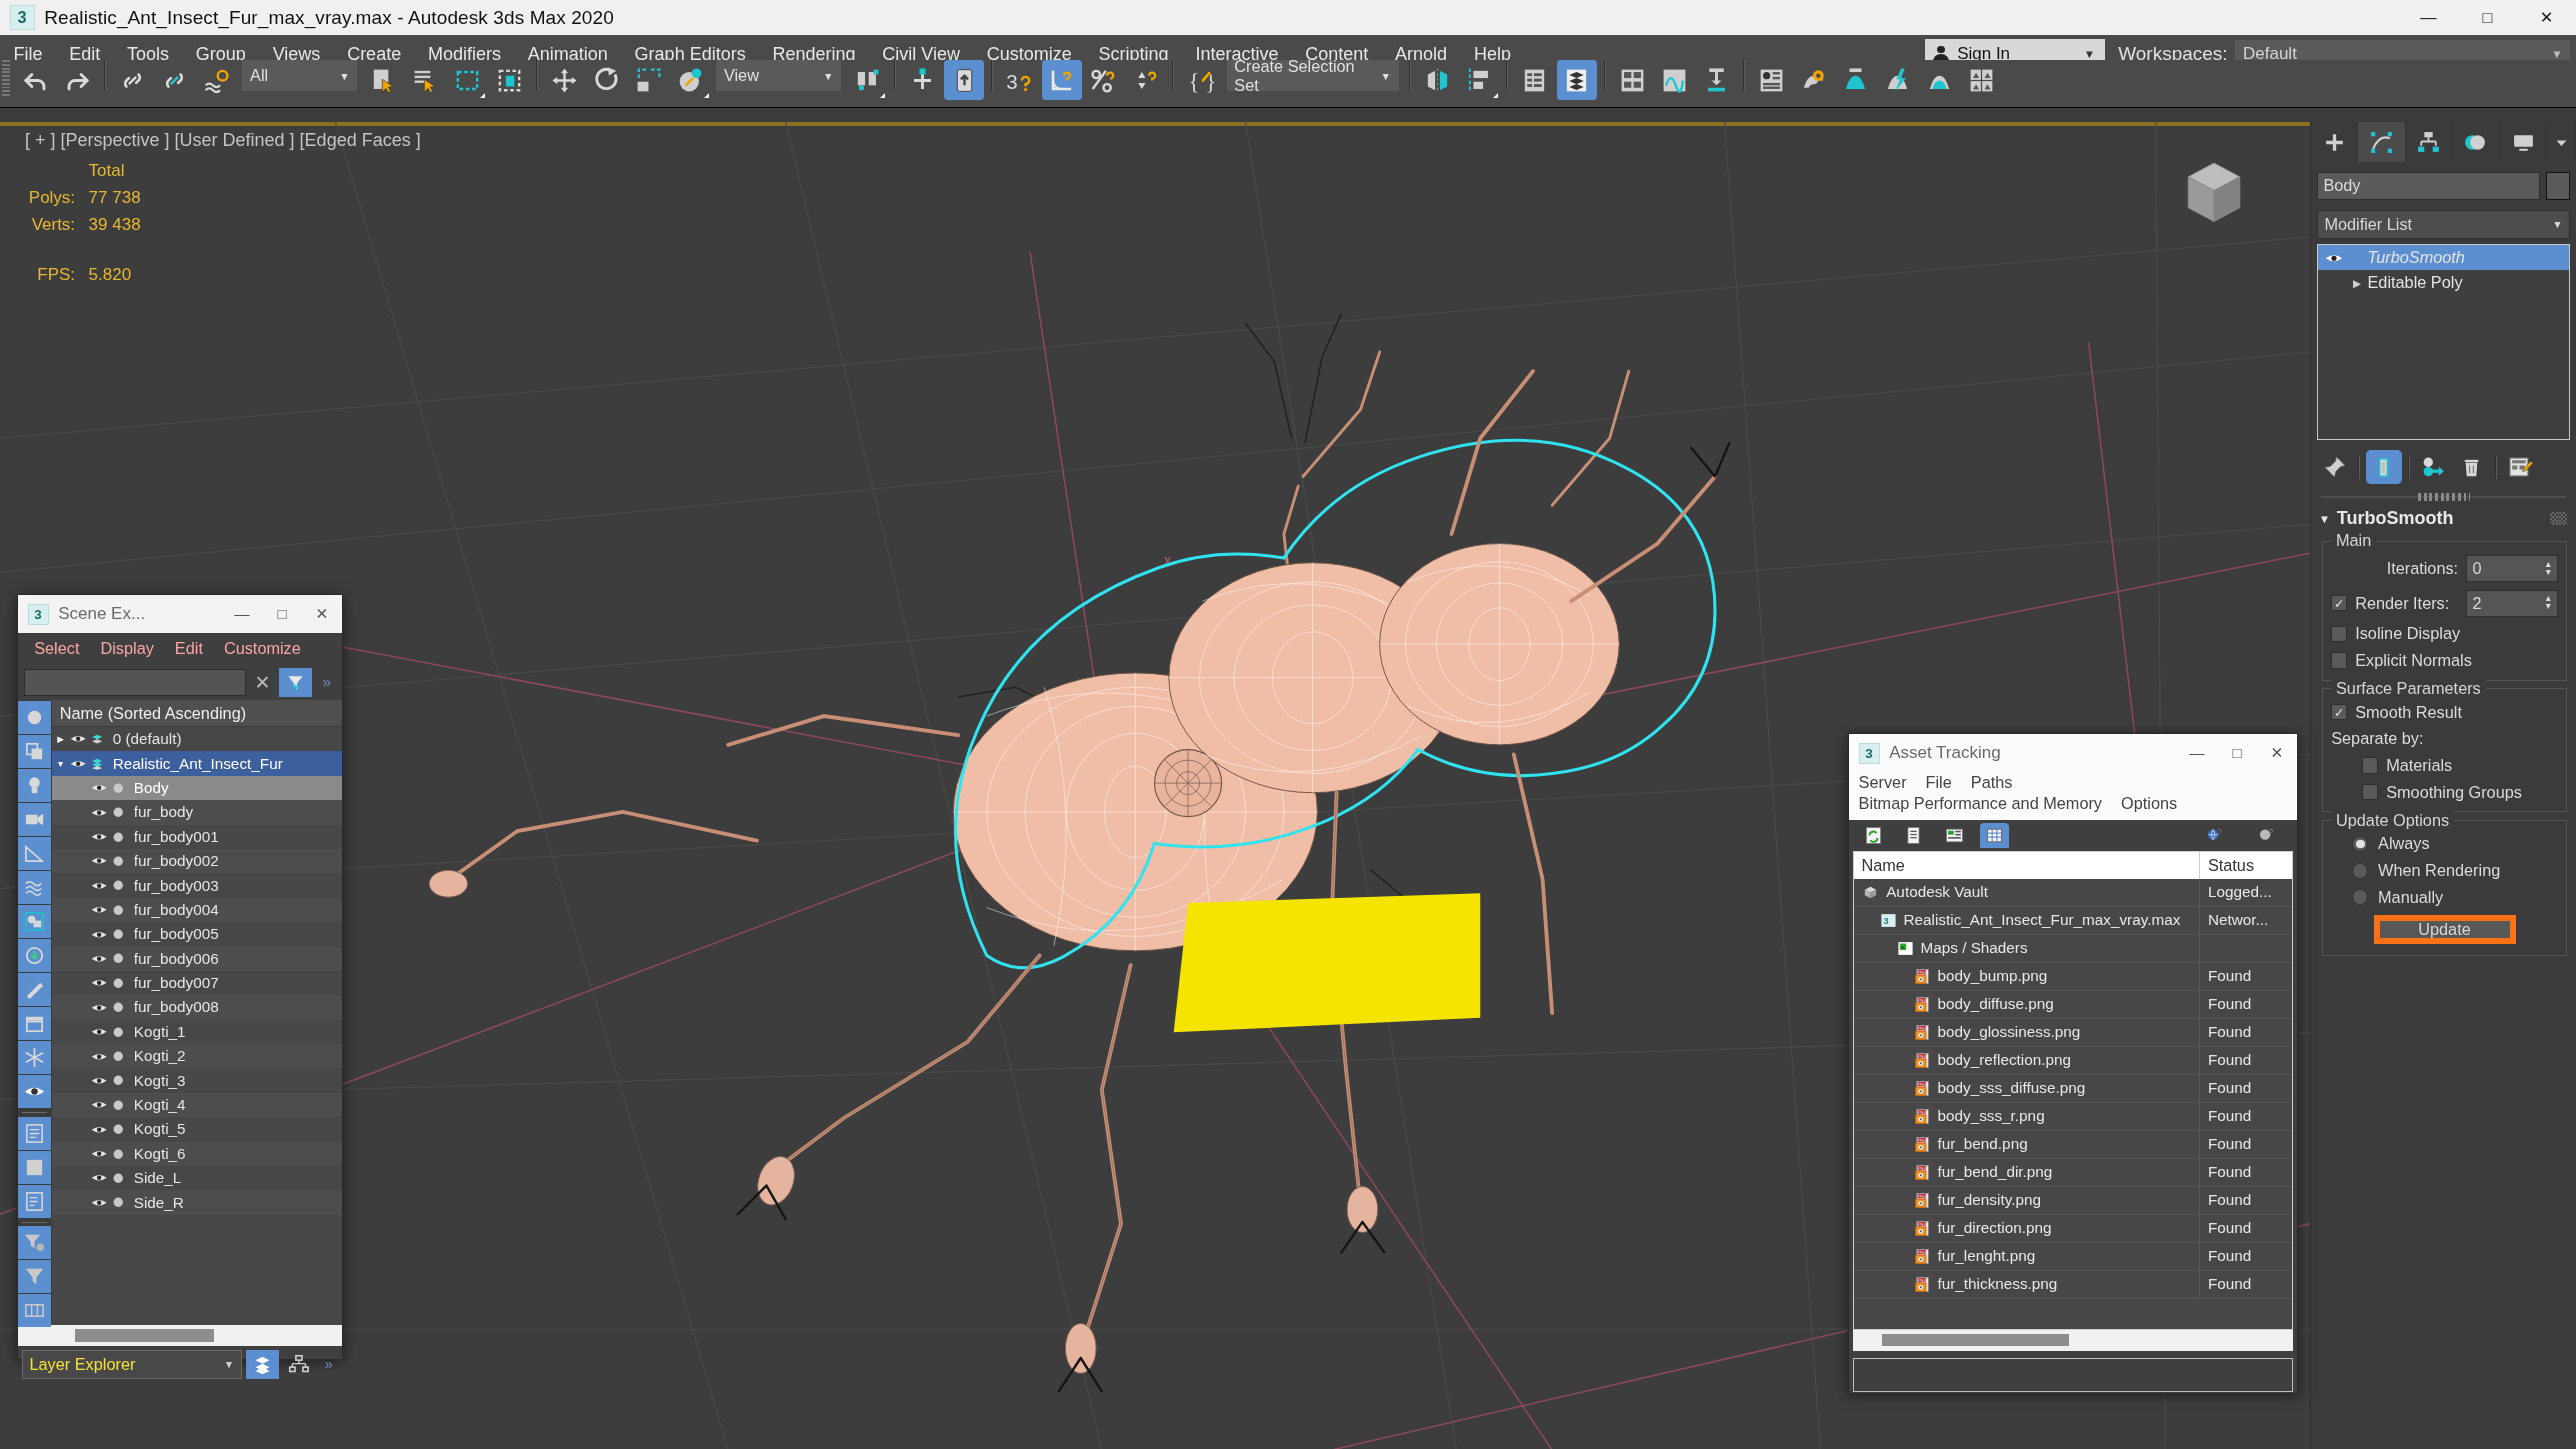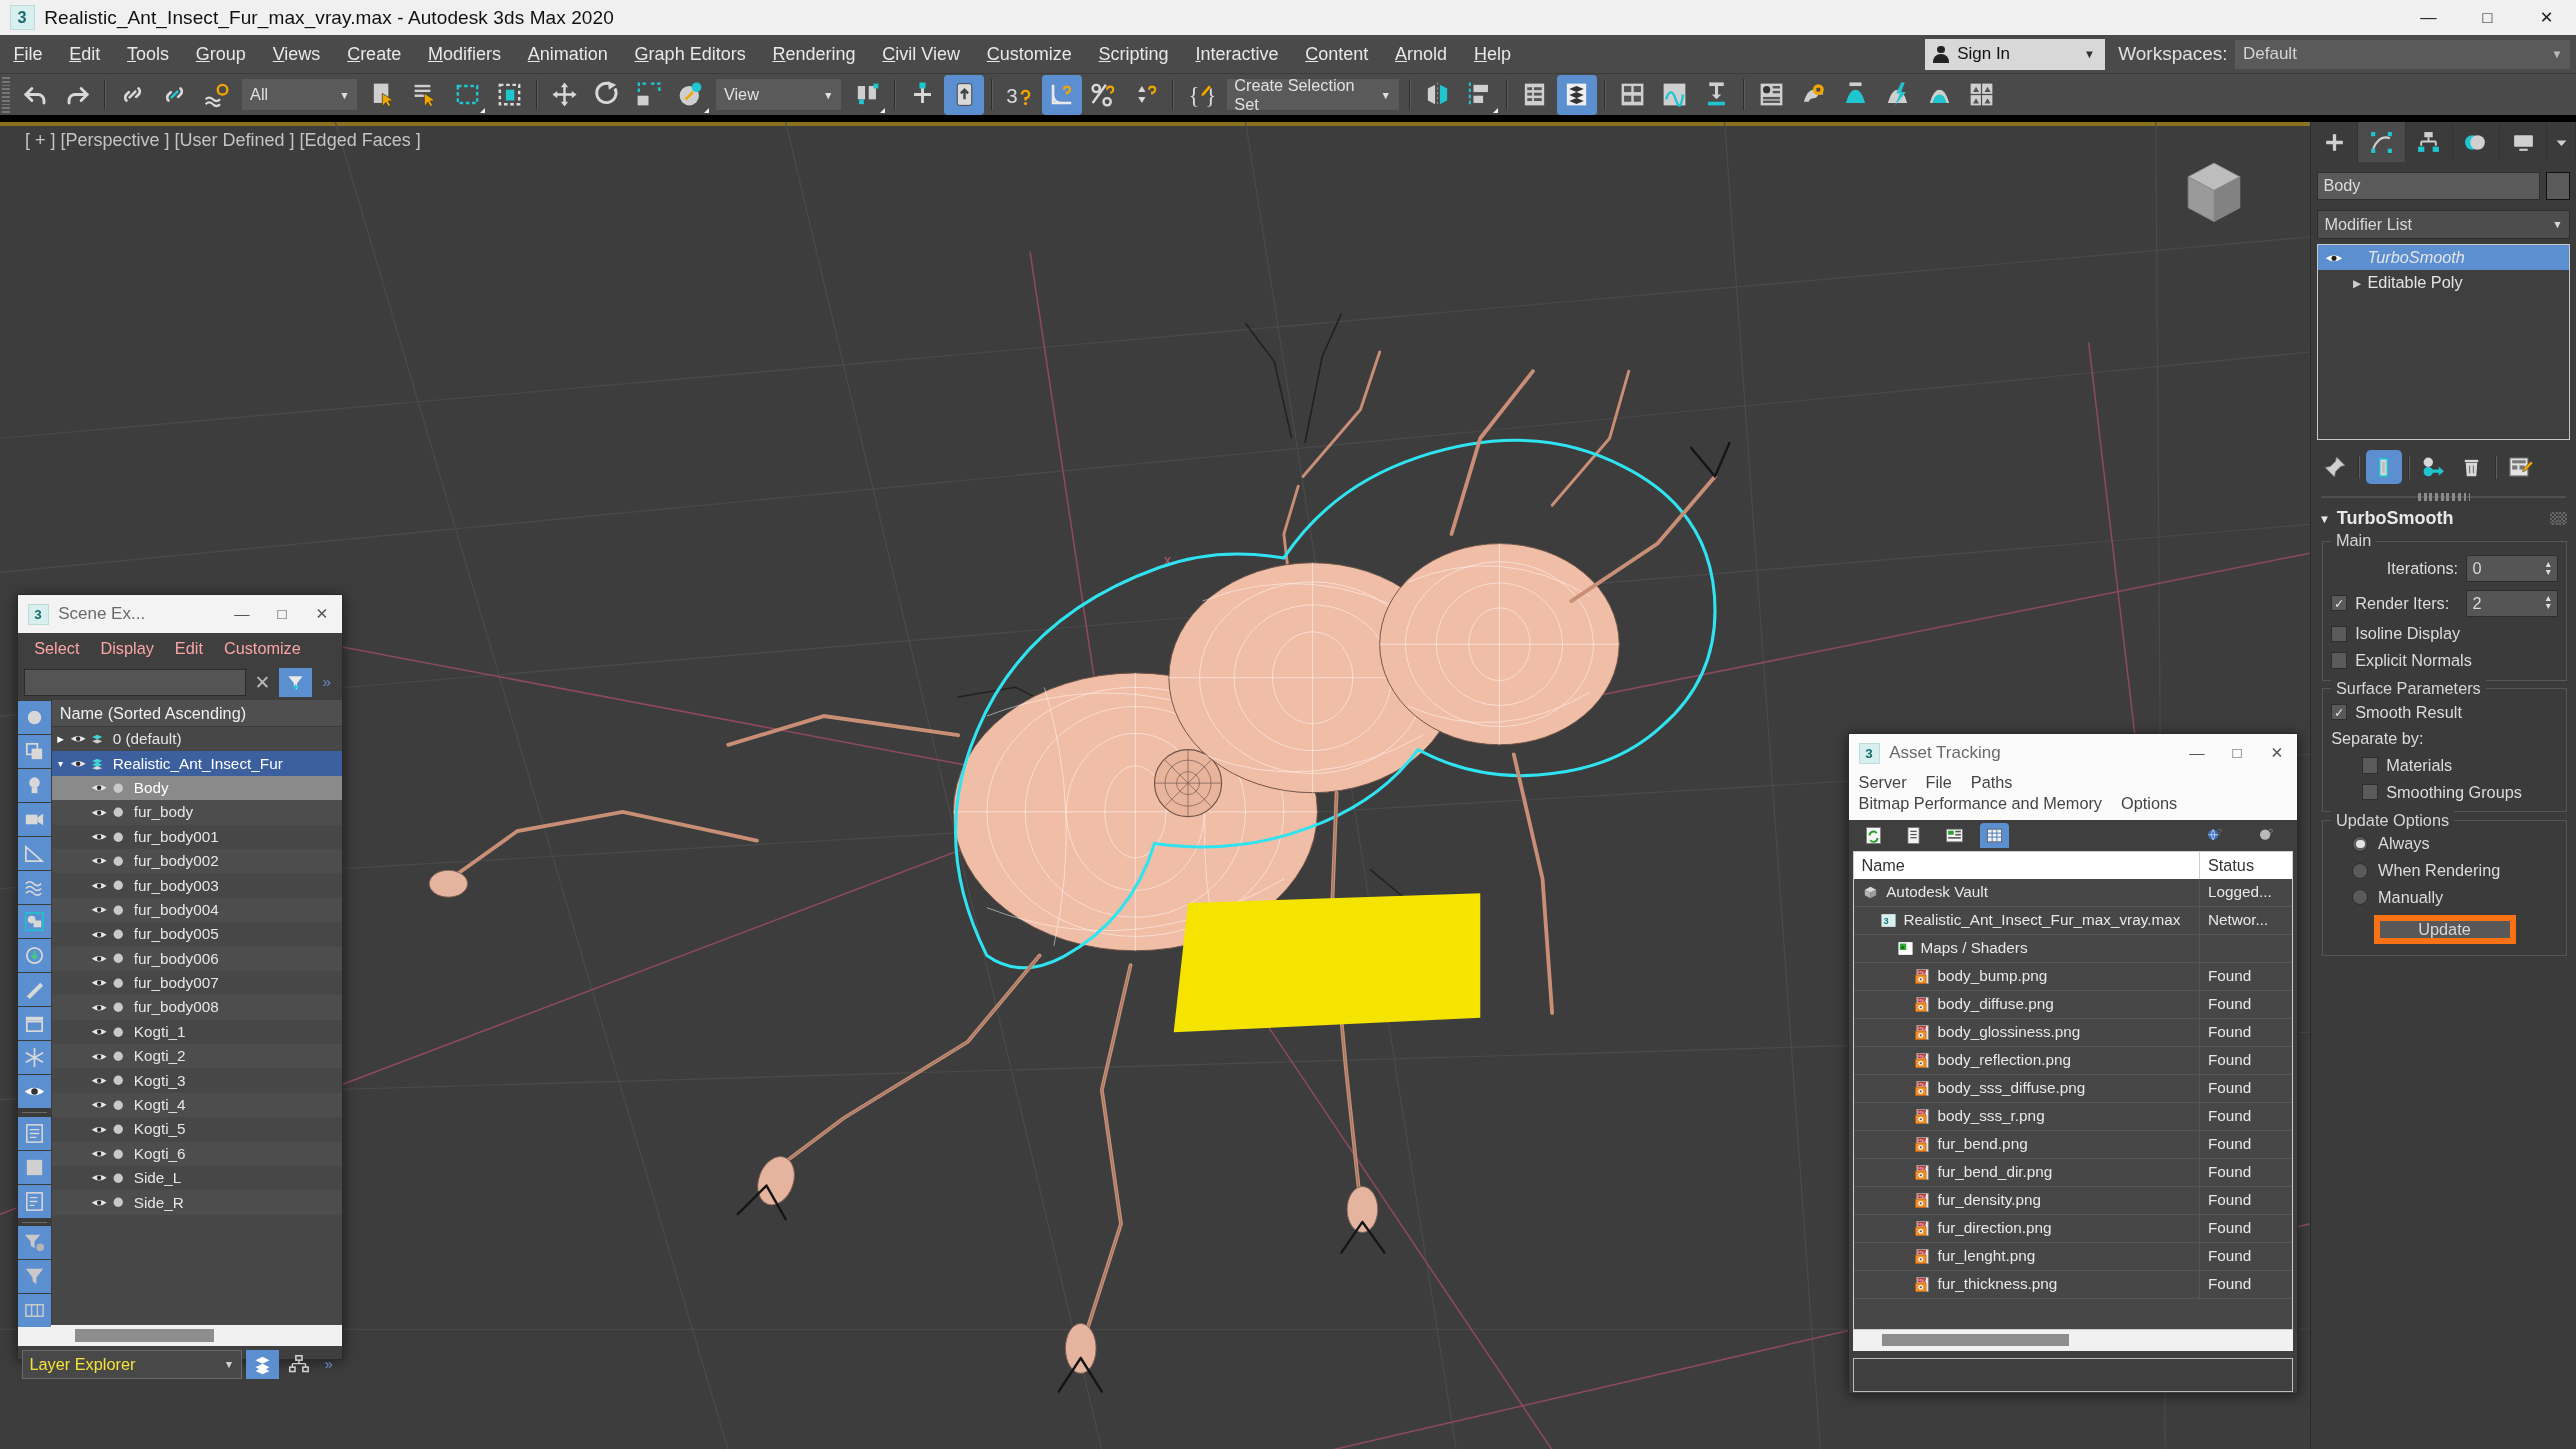--- a/index.html
+++ b/index.html
@@ -31,22 +31,22 @@
   .signin .person{ width:17px;height:17px;margin-right:7.7px; position:relative; display:inline-block;}
   .signin .person:before{content:"";position:absolute;top:0;left:4.8px;width:7.7px;height:7.7px;border-radius:50%;background:#222;}
   .signin .person:after{content:"";position:absolute;top:8.6px;left:1px;width:15.3px;height:8.6px;border-radius:7.7px 7.7px 0 0;background:#222;}
   .signin .arr{ margin-left:auto; font-size:11.5px; color:#333;}
   .wslabel{ color:#e0e0e0; font-size:19px; margin:0 7.7px 0 9.6px;}
   .wsbox{ background:#5a5a5a; color:#d4d4d4; height:29px; width:335px; font-size:17px;
     display:flex; align-items:center; padding:0 7.7px; margin-right:5.7px;}
   .wsbox .arr{ margin-left:auto; font-size:11.5px; color:#bbb;}
 
   
-  .toolbar{ position:absolute; left:0; top:74px; width:2576px; height:48px;
-    background:#4a4a4a; display:flex; align-items:center; border-bottom:7px solid #000000;}
+  .toolbar{ position:absolute; left:0; top:60px; width:2576px; height:48px;
+    background:#4a4a4a; display:flex; align-items:flex-start; border-bottom:1px solid #000000;}
   .grip{ width:8.6px;height:36px;margin:0 3.8px 0 1.9px;
     background:repeating-linear-gradient(to bottom,#777 0 1.9px,transparent 1.9px 3.8px);}
   .tbtn{ width:40px;height:40px;display:flex;align-items:center;justify-content:center;
     margin:0 1px; position:relative;}
   .tbtn.active{ background:#5b8fd0; border-radius:3.8px;}
   .tsep{ width:1.9px;height:31px;background:#2f2f2f;margin:0 5.7px; border-right:1px solid #5c5c5c;}
   .tcombo{ background:#5a5a5a; height:31px; display:flex;align-items:center;
     padding:0 7.7px; color:#e0e0e0; font-size:16.3px; margin:0 4.8px;}
   .tcombo .arr{ margin-left:auto; padding-left:13.4px; font-size:10.5px;}
   .tri{ position:absolute; right:1.9px; bottom:1.9px; width:0;height:0;
@@ -635,20 +635,46 @@
         <path d="M1790 370 L1805 335 M1790 370 L1765 340"></path>
       </g>
     </g>
   </svg>
 
   <svg width="2310" height="1328" style="position:absolute;left:0;top:0;pointer-events:none" viewBox="0 0 2411 1386">
     <polygon points="1240,815 1545,805 1545,935 1225,950" fill="#f5e400"></polygon>
   </svg>
 
   <div class="vp-label">[ + ] [Perspective ] [User Defined ] [Edged Faces ]</div>
+  <div class="vp-stats">
+    <table>
+      <tbody>
+          <tr>
+            <td class="lbl"></td>
+            <td>Total</td>
+          </tr>
+      <tr>
+            <td class="lbl">Polys:</td>
+          <td>77 738</td>
+          </tr>
+      <tr>
+            <td class="lbl">Verts:</td>
+          <td>39 438</td>
+          </tr>
+      <tr>
+            <td style="height:21px"></td>
+            <td></td>
+          </tr>
+      <tr>
+            <td class="lbl">FPS:</td>
+          <td>5.820</td>
+          </tr>
+    </tbody>
+      </table>
+  </div>
 
   <svg class="cube" viewBox="0 0 100 100">
     <polygon points="20,30 50,14 80,30 50,46" fill="#bdbdbd" stroke="#8a8a8a"></polygon>
     <polygon points="20,30 50,46 50,82 20,66" fill="#9a9a9a" stroke="#8a8a8a"></polygon>
     <polygon points="80,30 50,46 50,82 80,66" fill="#828282" stroke="#8a8a8a"></polygon>
   </svg>
 </div>
 
 <div class="cmdpanel">
   <div class="cp-tabs">

